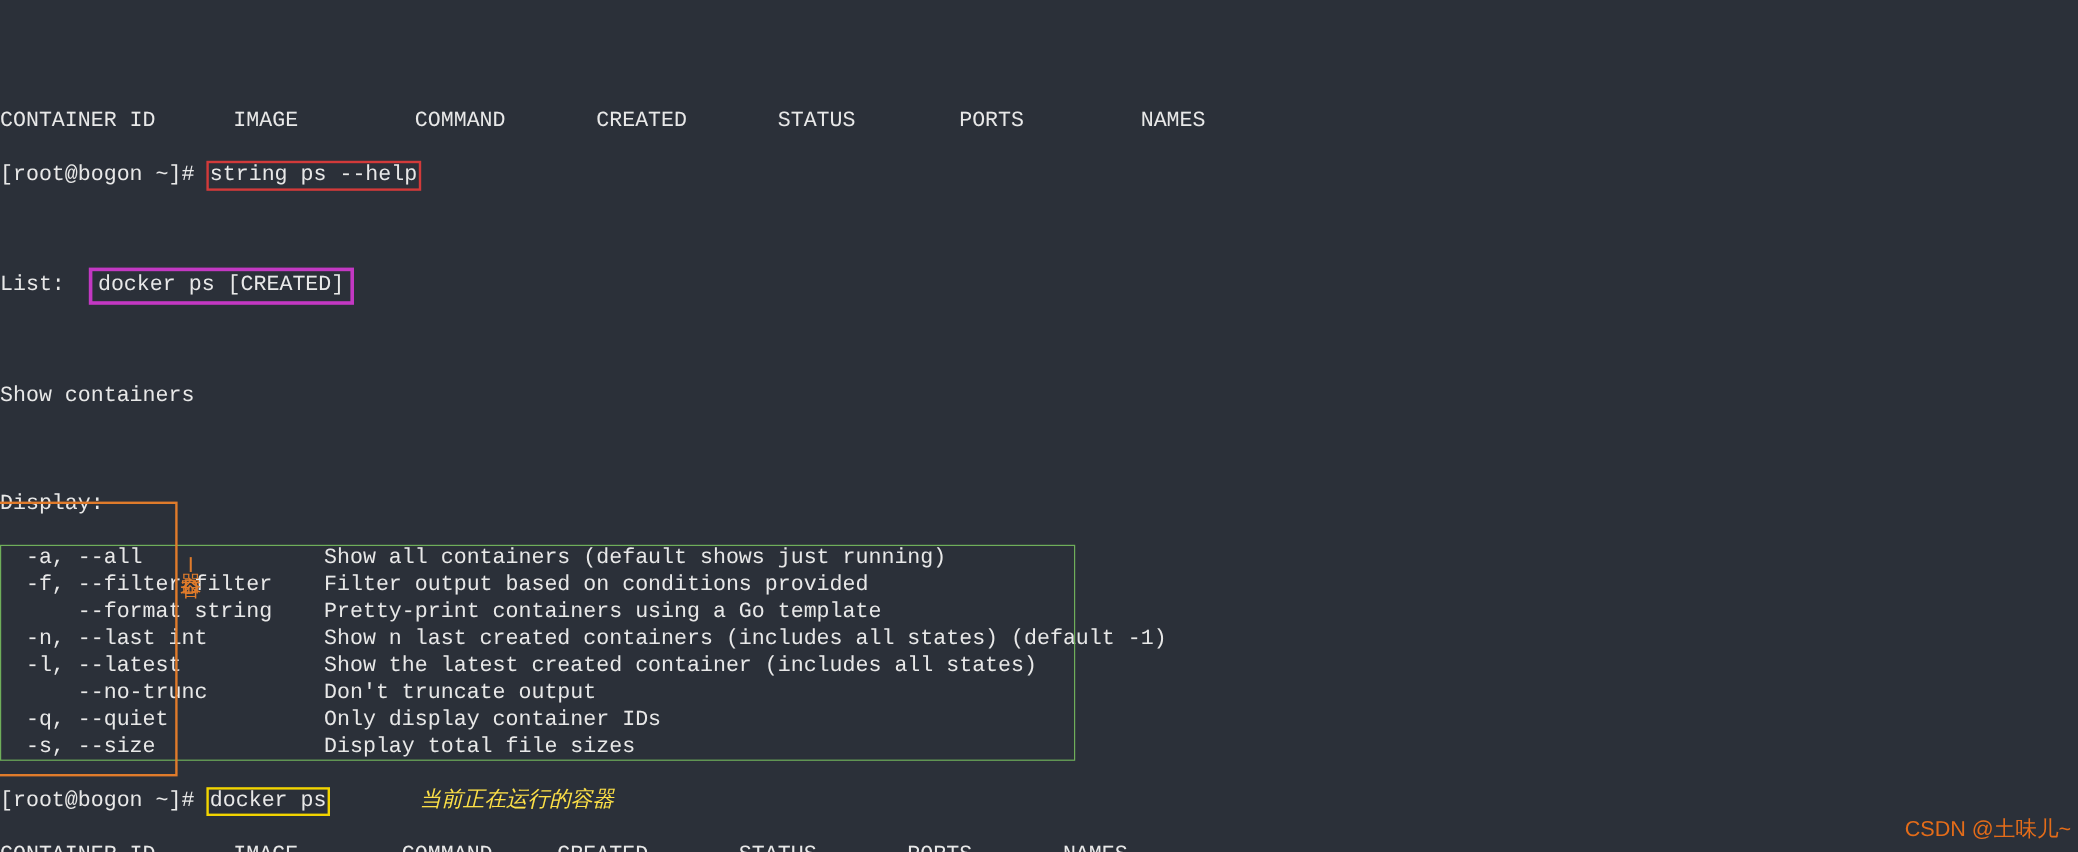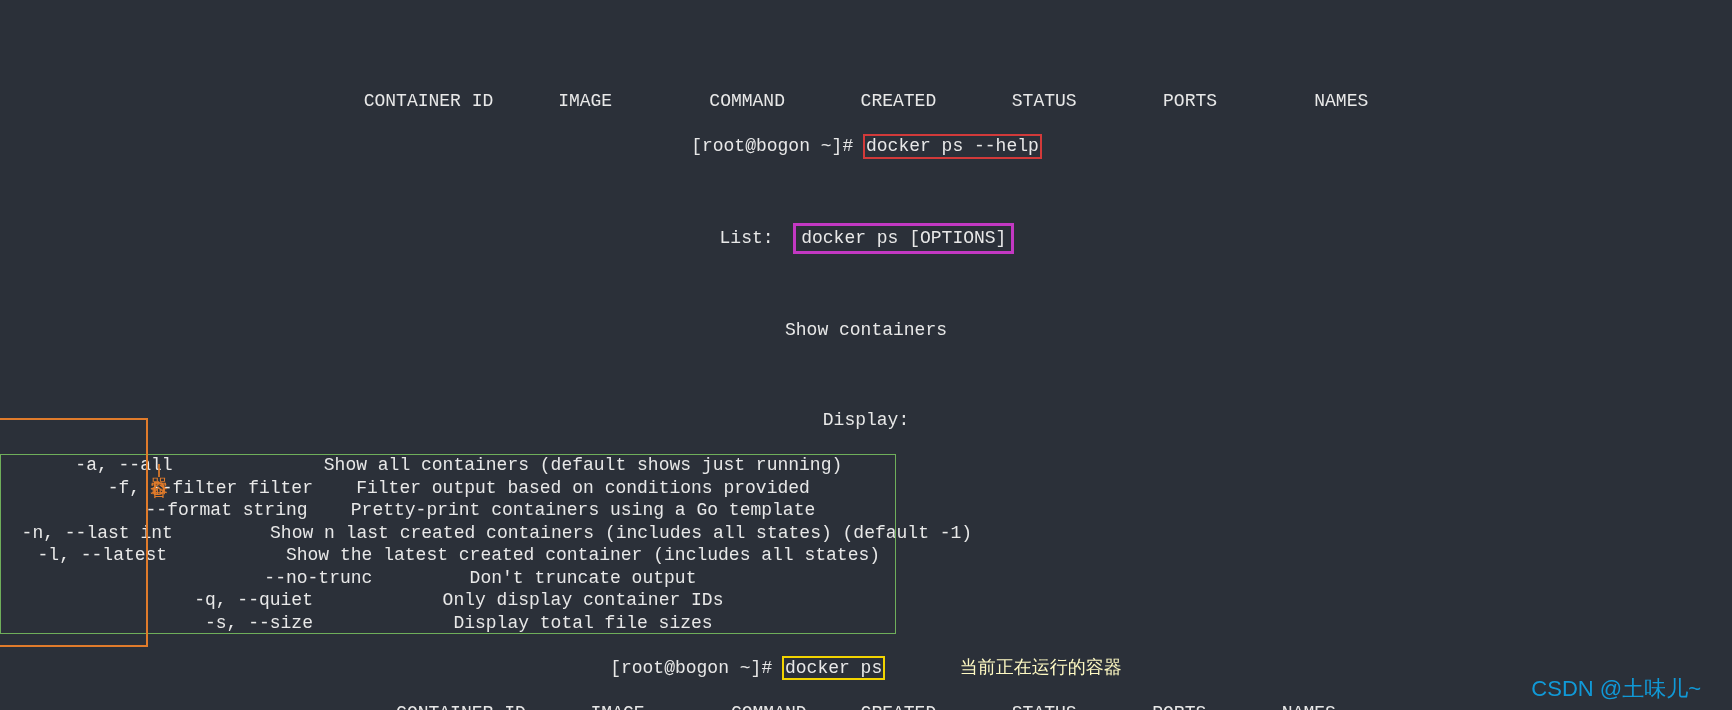--- a/index.html
+++ b/index.html
@@ -1,39 +1,39 @@
 <!DOCTYPE html>
 <html><head>
 <meta charset="utf-8">
 <style>
-  * { margin: 0; padding: 0; box-sizing: border-box; text-align: center; }
+  * { margin: 0; padding: 0; box-sizing: border-box; }
   body {
     background: #2b3039;
     color: #e8e8e8;
     font-family: "Consolas", "Courier New", monospace;
     font-size: 18px;
     line-height: 1.25;
     white-space: pre;
     padding: 0;
     width: 1732px;
     height: 710px;
     overflow: hidden;
     position: relative;
   }
   .line { display: block; }
   .box-red { outline: 2px solid #d23a3a; outline-offset: -1px; display: inline-block; padding: 0 2px; }
   .box-magenta { outline: 3px solid #c338c3; outline-offset: -1px; display: inline-block; padding: 2px 6px; }
   .box-yellow { outline: 2px solid #f2d400; outline-offset: -1px; display: inline-block; padding: 0 2px;}
-  .note-yellow { color: #fef9c3; }
+  .note-yellow { color: #fde047; font-style: italic; }
   .watermark {
     position: absolute;
     bottom: 8px;
-    right: 31px;
-    color: #0ea5e9;
-    font-size: 22px;
+    right: 6px;
+    color: #f97316;
+    font-size: 18px;
     font-family: sans-serif;
     opacity: 0.9;
   }
   .options-frame {
     outline: 1px solid #6fae5a;
     outline-offset: -1px;
     display: block;
     width: 896px;
   }
   .idcol {
@@ -54,23 +54,23 @@
     line-height: 1;
     font-family: sans-serif;
   }
 </style>
 </head>
 <body>
 
 
 
 <span class="line">CONTAINER ID      IMAGE         COMMAND       CREATED       STATUS        PORTS         NAMES</span>
-<span class="line"><span>[root@bogon ~]#</span> <span class="box-red">docker ps --help</span></span>
+<span class="line"><span>[root@bogon ~]#</span> <span class="box-red">string ps --help</span></span>
 <span class="line"> </span>
-<span class="line"><span>List:</span>  <span class="box-magenta">docker ps [OPTIONS]</span></span>
+<span class="line"><span>List:</span>  <span class="box-magenta">docker ps [CREATED]</span></span>
 <span class="line"> </span>
 <span class="line">Show containers</span>
 <span class="line"> </span>
 <span class="line">Display:</span>
 <div class="options-frame" id="options-box"><span class="line">  -a, --all              Show all containers (default shows just running)</span><span class="line">  -f, --filter filter    Filter output based on conditions provided</span><span class="line">      --format string    Pretty-print containers using a Go template</span><span class="line">  -n, --last int         Show n last created containers (includes all states) (default -1)</span><span class="line">  -l, --latest           Show the latest created container (includes all states)</span><span class="line">      --no-trunc         Don't truncate output</span><span class="line">  -q, --quiet            Only display container IDs</span><span class="line">  -s, --size             Display total file sizes</span></div>
 <span class="line"><span>[root@bogon ~]#</span> <span class="box-yellow">docker ps</span>       <span class="note-yellow">当前正在运行的容器</span></span>
 <span class="line">CONTAINER ID      IMAGE        COMMAND     CREATED       STATUS       PORTS       NAMES</span>
 
 
 

